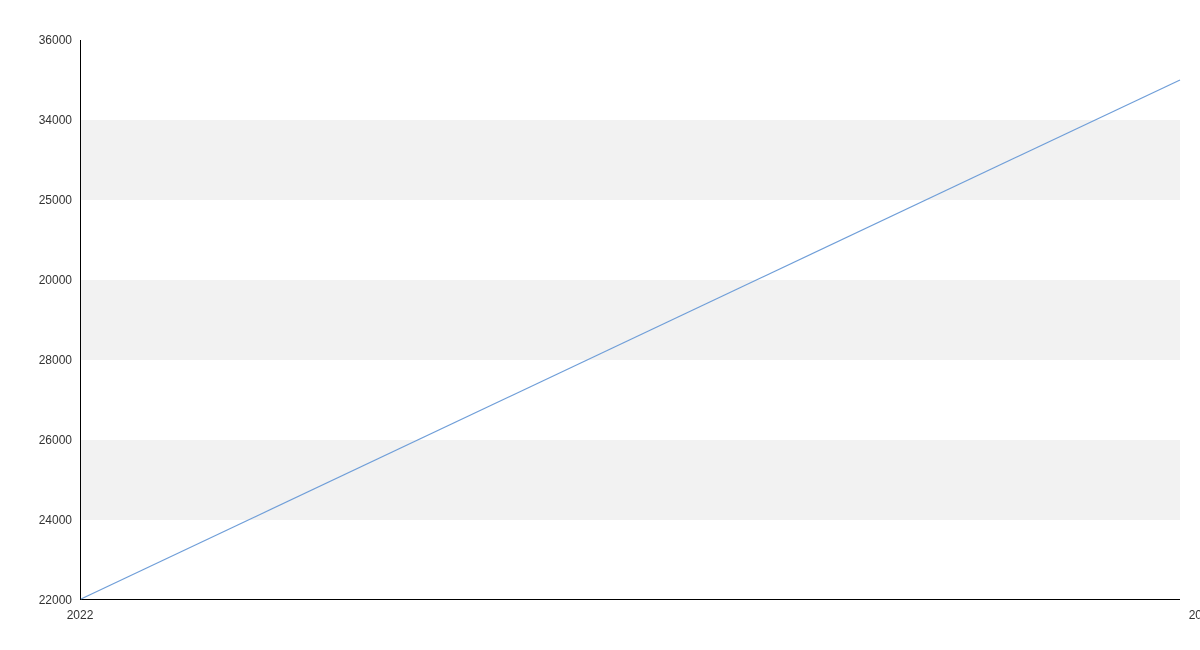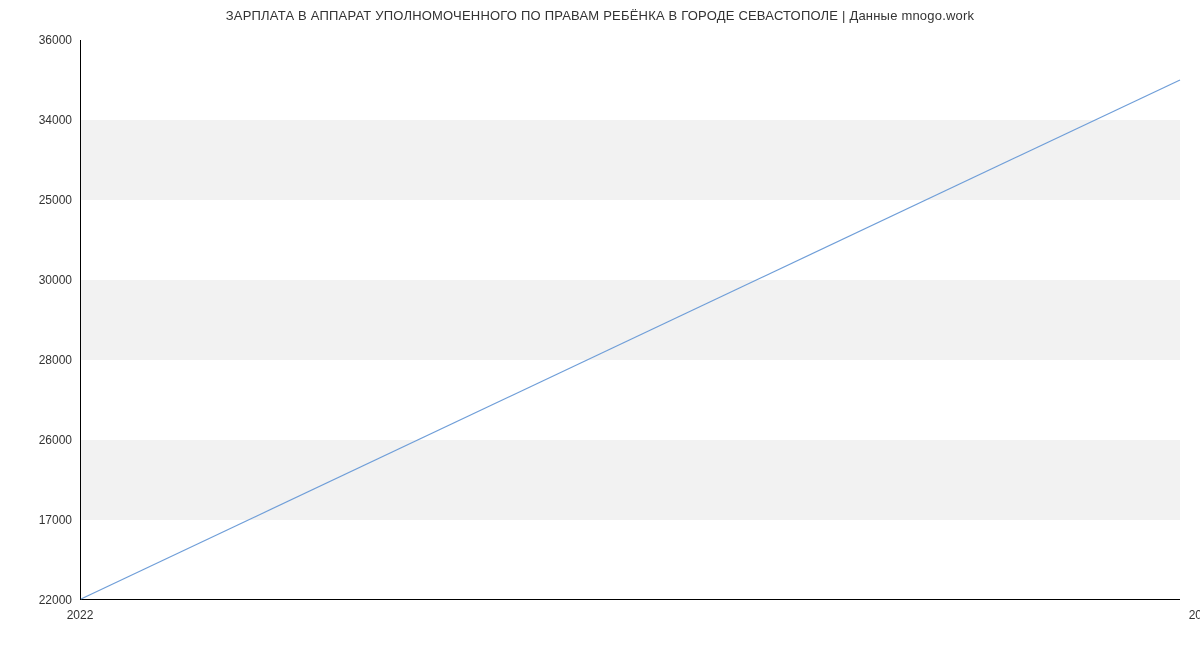--- a/index.html
+++ b/index.html
@@ -69,33 +69,32 @@
   .data-line {
     stroke: #6f9ed8;
     stroke-width: 1.2;
     fill: none;
   }
 </style>
 </head>
 <body>
 
 <div class="chart-container">
-  <div class="chart-title">ЗАРПЛАТА В АППАРАТ УПОЛНОМОЧЕННОГО ПО ПРАВАМ РЕБЁНКА В ГОРОДЕ СЕВАСТОПОЛЕ | Данные mnogo.work</div>
 
   <div class="plot-area" id="plot">
       <div class="band" style="top: 80px; height: 80px;"></div>
       <div class="band" style="top: 240px; height: 80px;"></div>
       <div class="band" style="top: 400px; height: 80px;"></div>
     <svg class="line-layer" id="line-layer" viewBox="0 0 1100 560" preserveAspectRatio="none">
         <path d="M0 560 L1100 40" class="data-line" style="stroke: rgb(111, 158, 216);"></path>
       </svg>
   </div>
 <div class="y-tick-label" style="top: 600px;">22000</div>
-    <div class="y-tick-label" style="top: 520px;">17000</div>
+    <div class="y-tick-label" style="top: 520px;">24000</div>
     <div class="y-tick-label" style="top: 440px;">26000</div>
     <div class="y-tick-label" style="top: 360px;">28000</div>
-    <div class="y-tick-label" style="top: 280px;">30000</div>
+    <div class="y-tick-label" style="top: 280px;">20000</div>
     <div class="y-tick-label" style="top: 200px;">25000</div>
     <div class="y-tick-label" style="top: 120px;">34000</div>
     <div class="y-tick-label" style="top: 40px; margin-left: 32px;">36000</div>
     <div class="x-tick-label" style="left: 80px;">2022</div>
     <div class="x-tick-label" style="left: 1180px; margin-left: 22px;">2025</div>
   </div>
 
 </body></html>

